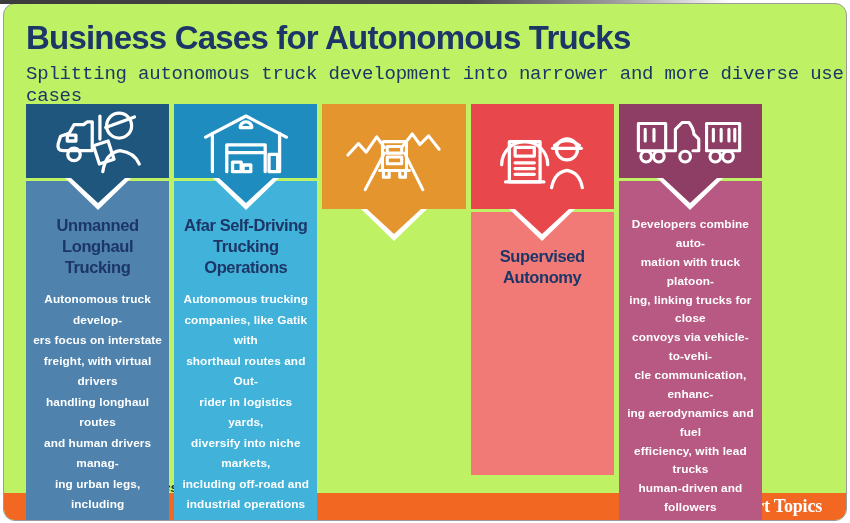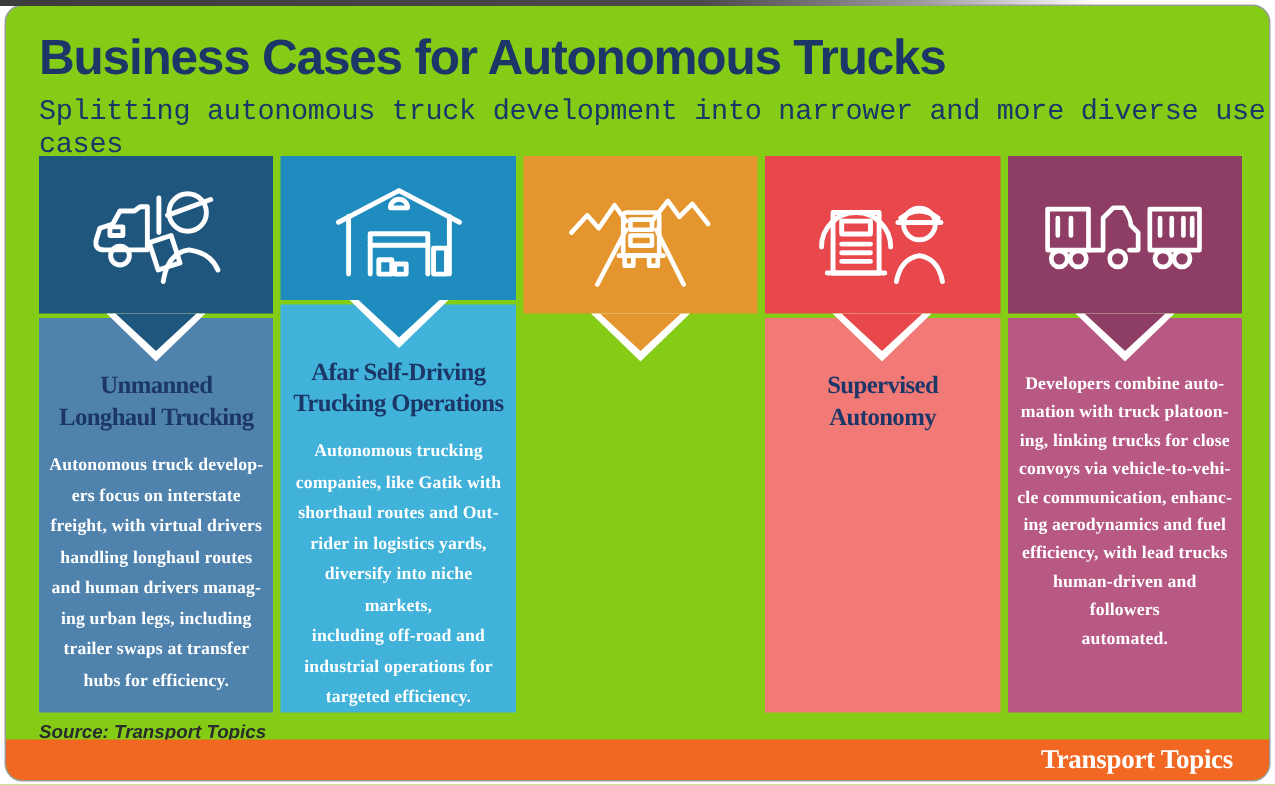--- a/index.html
+++ b/index.html
@@ -10,37 +10,37 @@
     position:relative;
     overflow:hidden;
   }
   .top-edge {
     position:absolute; top:0; left:0; width:100%; height:4px;
     background:linear-gradient(to right,#3c3c3c 0%,#4a4a4a 55%,#9a9a9a 72%,rgba(255,255,255,0) 86%);
     z-index:10;
   }
   .card {
     position:absolute; top:3px; left:3px; right:3px; bottom:2px;
-    background:#84cc16;
+    background:#bef264;
     border:1.5px solid #9b9b9b;
     border-radius:12px;
     overflow:hidden;
   }
   .hdr { padding:16px 0 0 22px; }
   .title {
     font-size:33px; font-weight:800; color:#1c3667;
     letter-spacing:-0.8px; line-height:1.1;
   }
   .subtitle {
     font-size:19px; font-weight:400; color:#1c3667;
     margin-top:7px; letter-spacing:-0.2px;font-family:Liberation Mono, monospace;
   }
   .cols {
-    position:absolute; top:100px; left:22px; width:802px; height:371px;
-    display:flex; gap:5px;font-family:Liberation Serif, serif;
+    position:absolute; top:100px; left:22px; width:736px; height:371px;
+    display:flex; gap:5px;
   }
   .col { width:158px; display:flex; flex-direction:column; position:relative; }
   .col-header {
     height:105px; background:var(--hd); position:relative; z-index:2;
     display:flex; align-items:center; justify-content:center;
   }
   .notch-outline, .notch-fill {
     position:absolute; left:50%; transform:translateX(-50%);
     width:0; height:0; pointer-events:none;
   }

